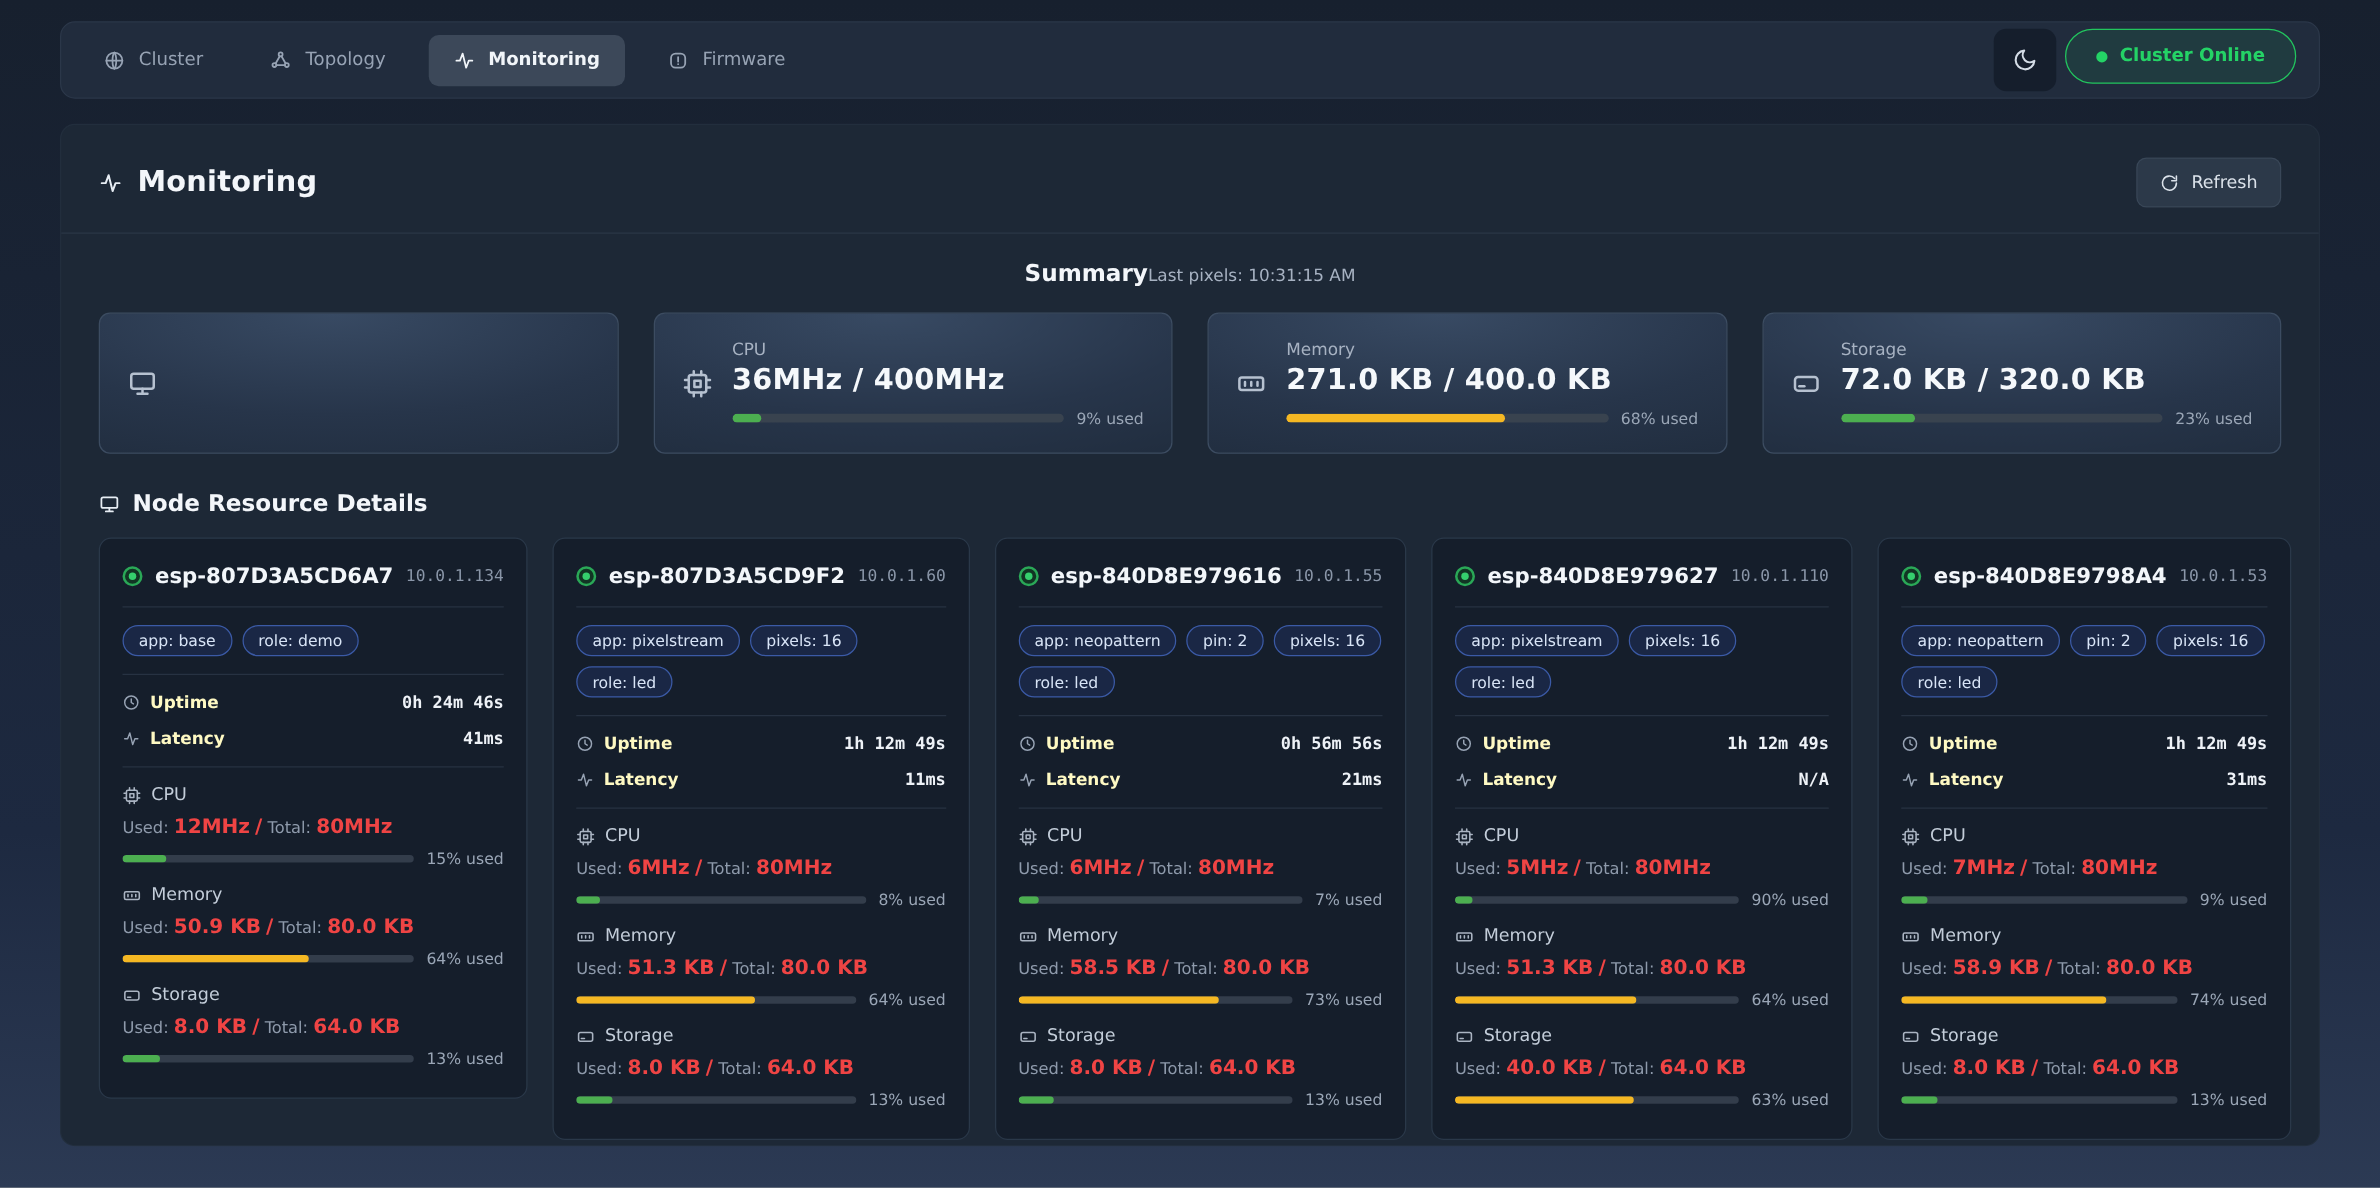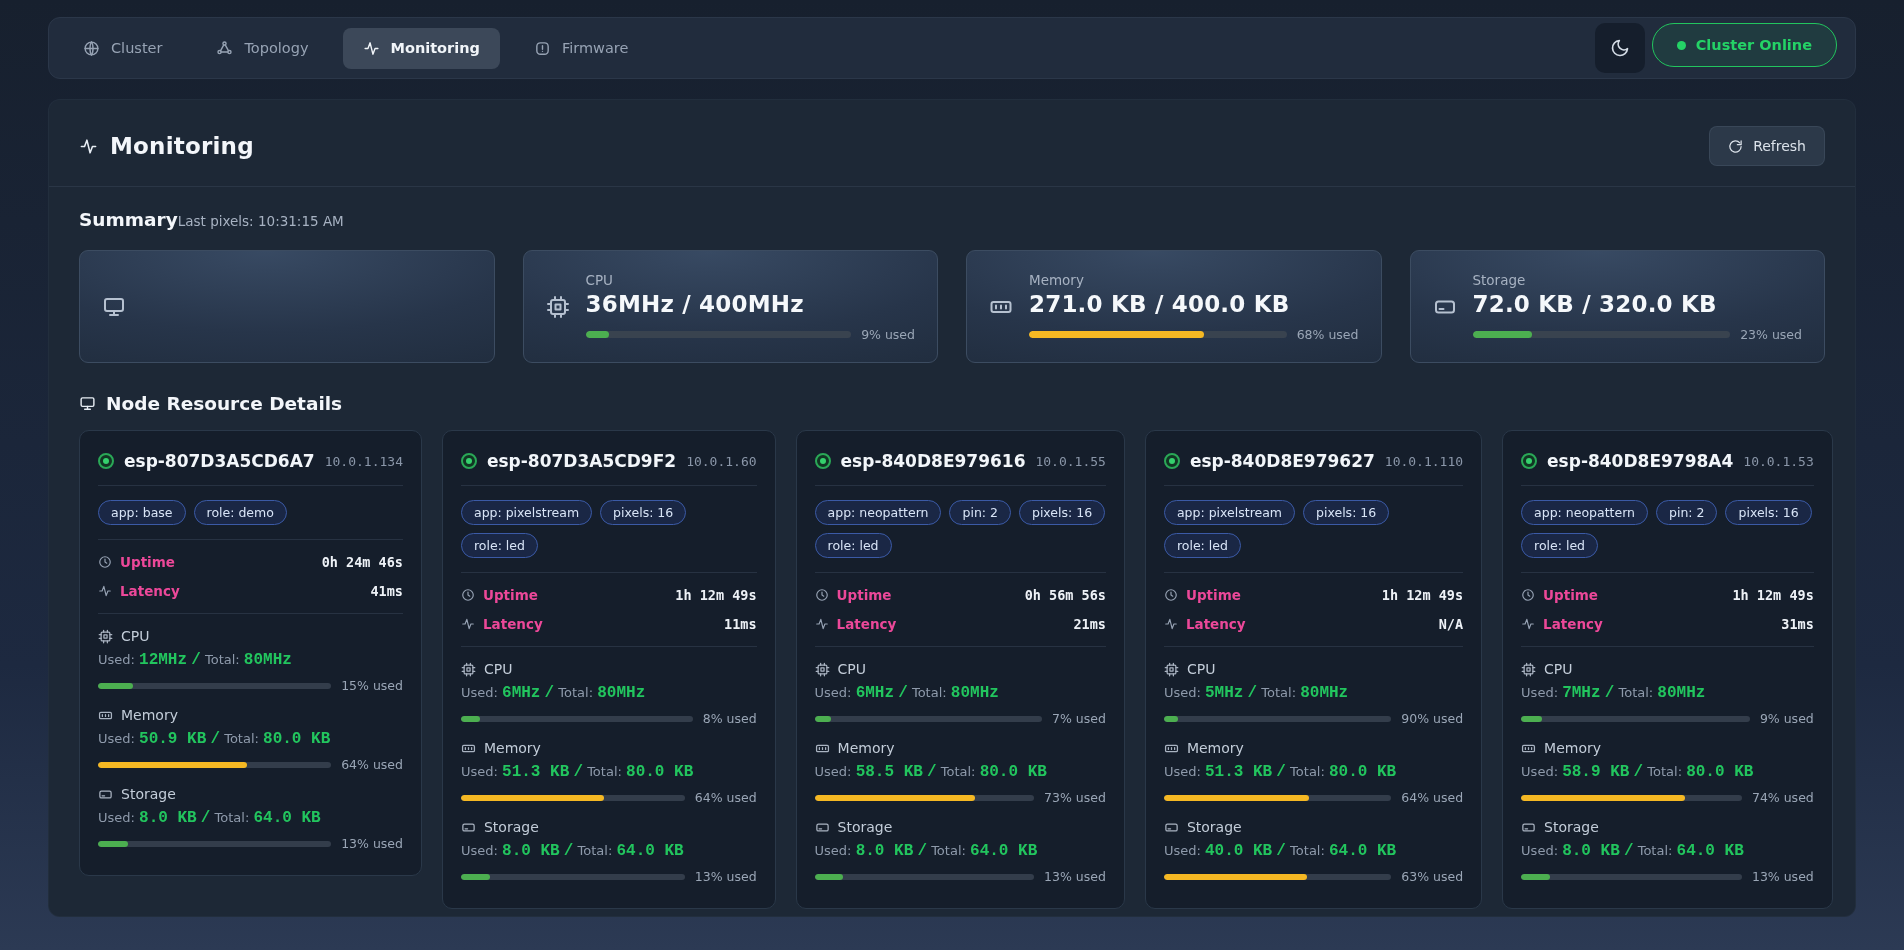--- a/index.html
+++ b/index.html
@@ -53,21 +53,21 @@
   .refresh-btn {
     display:flex; align-items:center; gap:10px; cursor:pointer;
     background:#2c3949; border:1px solid #46546688; border-radius:8px;
     color:#dbe2ea; font-size:14px; padding:11px 18px;
     font-family:inherit;
   }
   .refresh-btn svg { width:15px; height:15px; }
   .divider { border:none; border-top:1px solid #2a3646; margin:20px -30px 0; }
 
   
-  .summary-head { display:flex; align-items:baseline; justify-content:flex-start; margin:22px 0 20px; }
+  .summary-head { display:flex; align-items:baseline; justify-content:center; margin:22px 0 20px; }
   .summary-head h2 { font-size:18.5px; font-weight:700; color:#f3f6fa; }
   .last-updated { font-size:13.5px; color:#a7b2c2; }
   .summary-grid { display:grid; grid-template-columns:repeat(4,1fr); gap:28px; }
   .scard {
     border:1px solid #3c4c61; border-radius:9px; height:113px;
     background:radial-gradient(120% 140% at 45% 0%, #384a63 0%, #27354a 52%, #1e2a3a 100%);
     display:flex; align-items:center; gap:16px; padding:16px 22px;
   }
   .scard .scard-icon svg { width:24px; height:24px; color:#b6c1d0; display:block; }
   .scard-body { flex:1; min-width:0; }
@@ -100,28 +100,28 @@
   }
   .node-name { font-size:17px; font-weight:700; color:#f2f6fa; white-space:nowrap; }
   .node-ip { font-size:13px; color:#8a96a8; margin-left:auto; white-space:nowrap; }
   .ncard hr { border:none; border-top:1px solid #273242; margin:14px 0; }
   .tagwrap { display:flex; flex-wrap:wrap; gap:8px; }
   .tag {
     background:#1a2745; border:1px solid #3b5aa6; border-radius:999px;
     font-size:12.5px; color:#d8e4f6; padding:4px 12px; white-space:nowrap;
   }
   .stat-row { display:flex; align-items:center; justify-content:space-between; margin:13px 0; }
-  .stat-label { display:flex; align-items:center; gap:8px; font-size:13.5px; font-weight:700; color:#ec4899; }
+  .stat-label { display:flex; align-items:center; gap:8px; font-size:13.5px; font-weight:700; color:#fef9c3; }
   .stat-label .icon svg { width:14px; height:14px; color:#97a3b4; display:block; }
   .stat-value { font-size:13.5px; font-weight:700; color:#eef2f7; }
   .res { margin-top:14px; }
   .res-head { display:flex; align-items:center; gap:8px; font-size:14px; color:#c3cdd9; }
   .res-head .icon svg { width:15px; height:15px; color:#aab4c2; display:block; }
   .res-line { margin-top:7px; font-size:13px; color:#8e9aab; }
-  .res-line b { font-size:16px; font-weight:700; color:#22c55e;font-family:Liberation Mono, monospace; }
+  .res-line b { font-size:16px; font-weight:700; color:#ef4444; }
   .res .bar-row { margin-top:9px; }
   .res .track { height:6px; background:#333d4b; }
   .icon { display:inline-flex; }
   .icon svg { stroke:currentColor; fill:none; stroke-width:2; stroke-linecap:round; stroke-linejoin:round; }
 </style>
 </head>
 <body>
 
 <nav class="topnav">
   <div class="tabs" id="nav-tabs">

